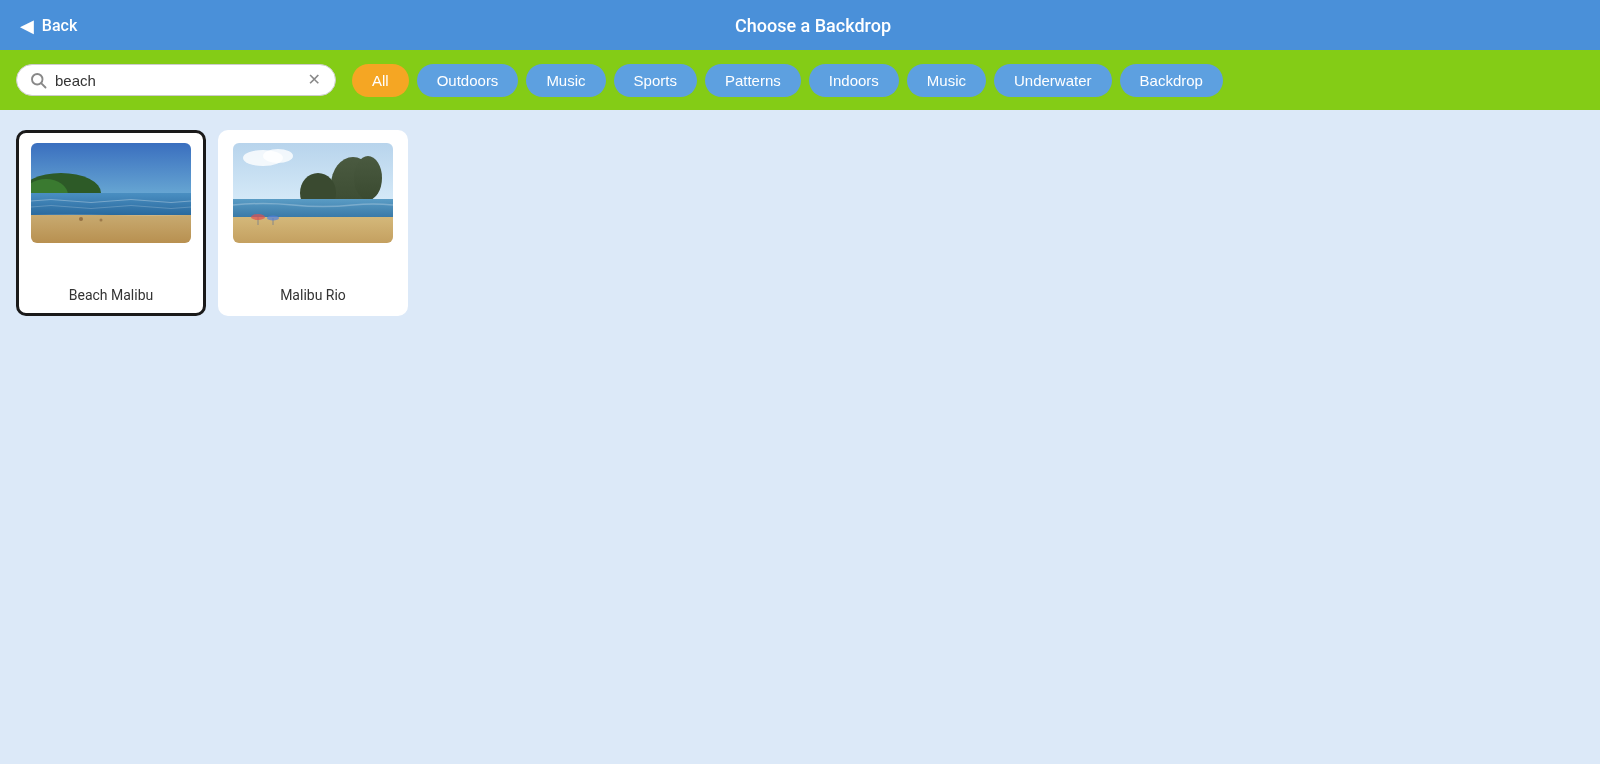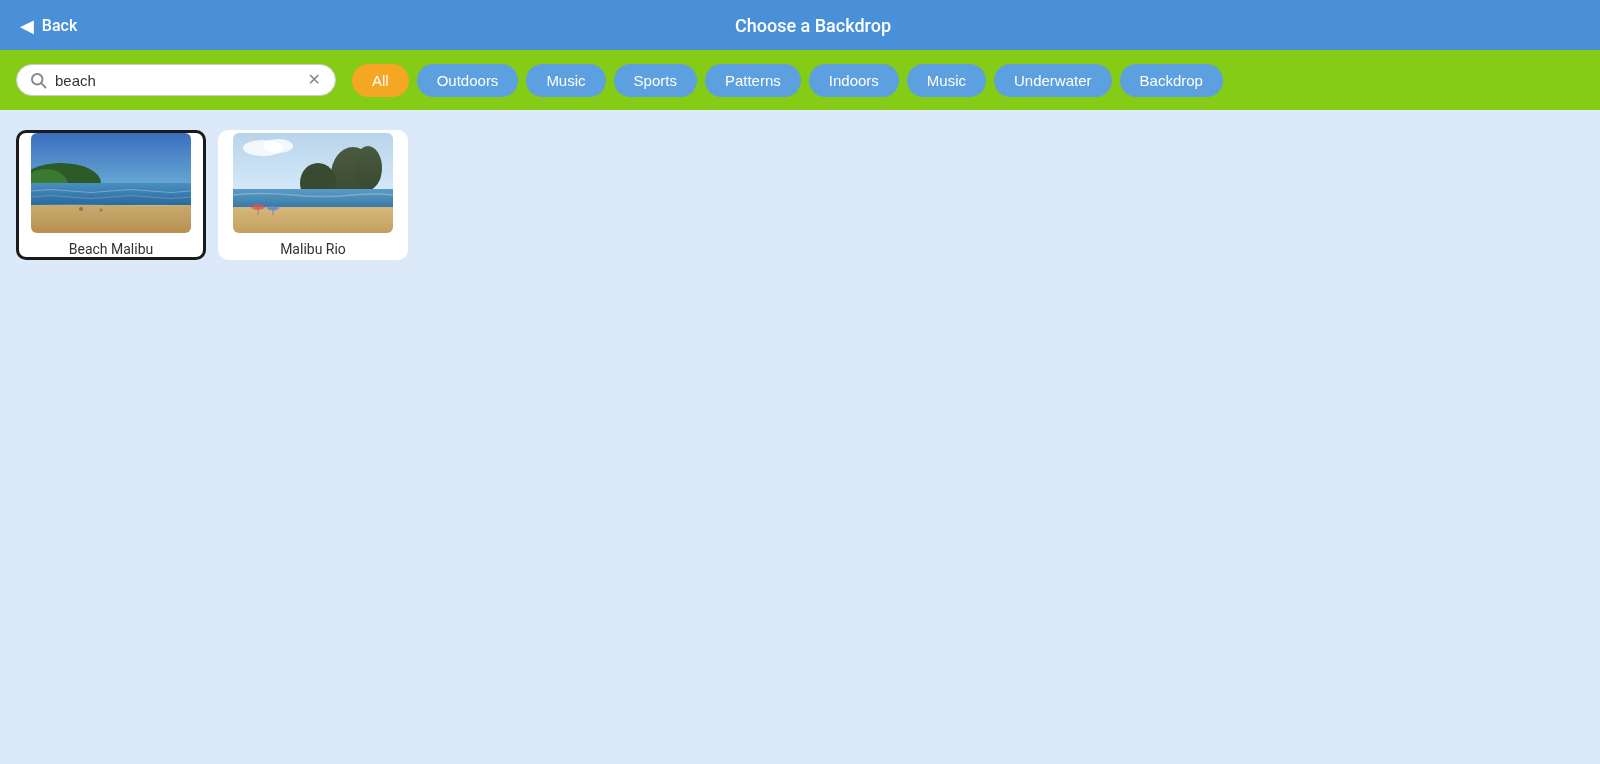--- a/index.html
+++ b/index.html
@@ -114,26 +114,28 @@
       gap: 12px;
       align-content: flex-start;
       height: calc(764px - 50px - 60px);
       overflow-y: auto;
     }
 
     
     .backdrop-card {
       background: white;
       border-radius: 10px;
+      padding: 10px;
       width: 190px;
       display: flex;
       flex-direction: column;
       align-items: center;
       cursor: pointer;
       border: 3px solid transparent;
+      gap: 36px;
     }
     .backdrop-card.selected {
       border: 3px solid #1a1a1a;
     }
     .backdrop-thumb {
       width: 160px;
       height: 100px;
       border-radius: 6px;
       overflow: hidden;
       margin-bottom: 8px;

